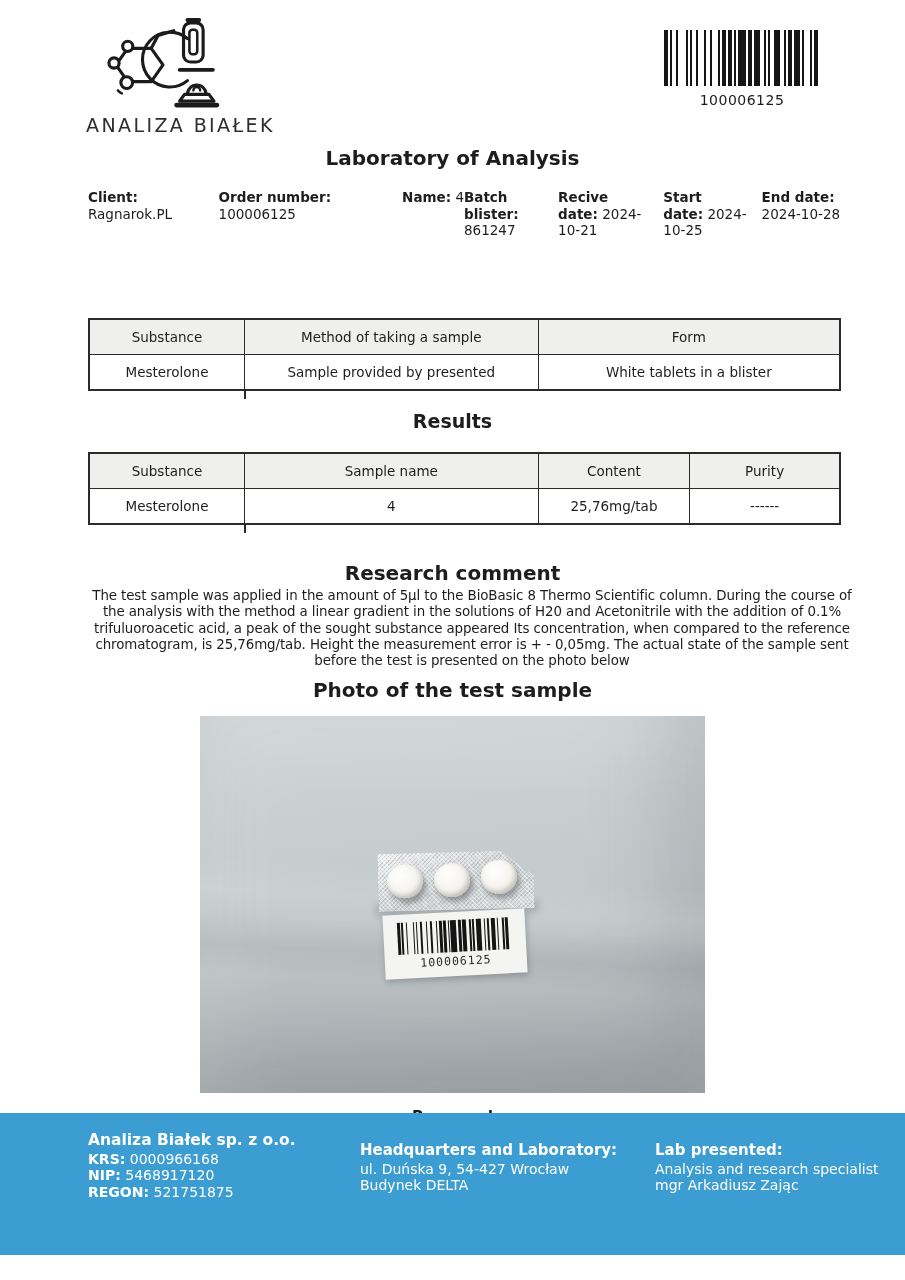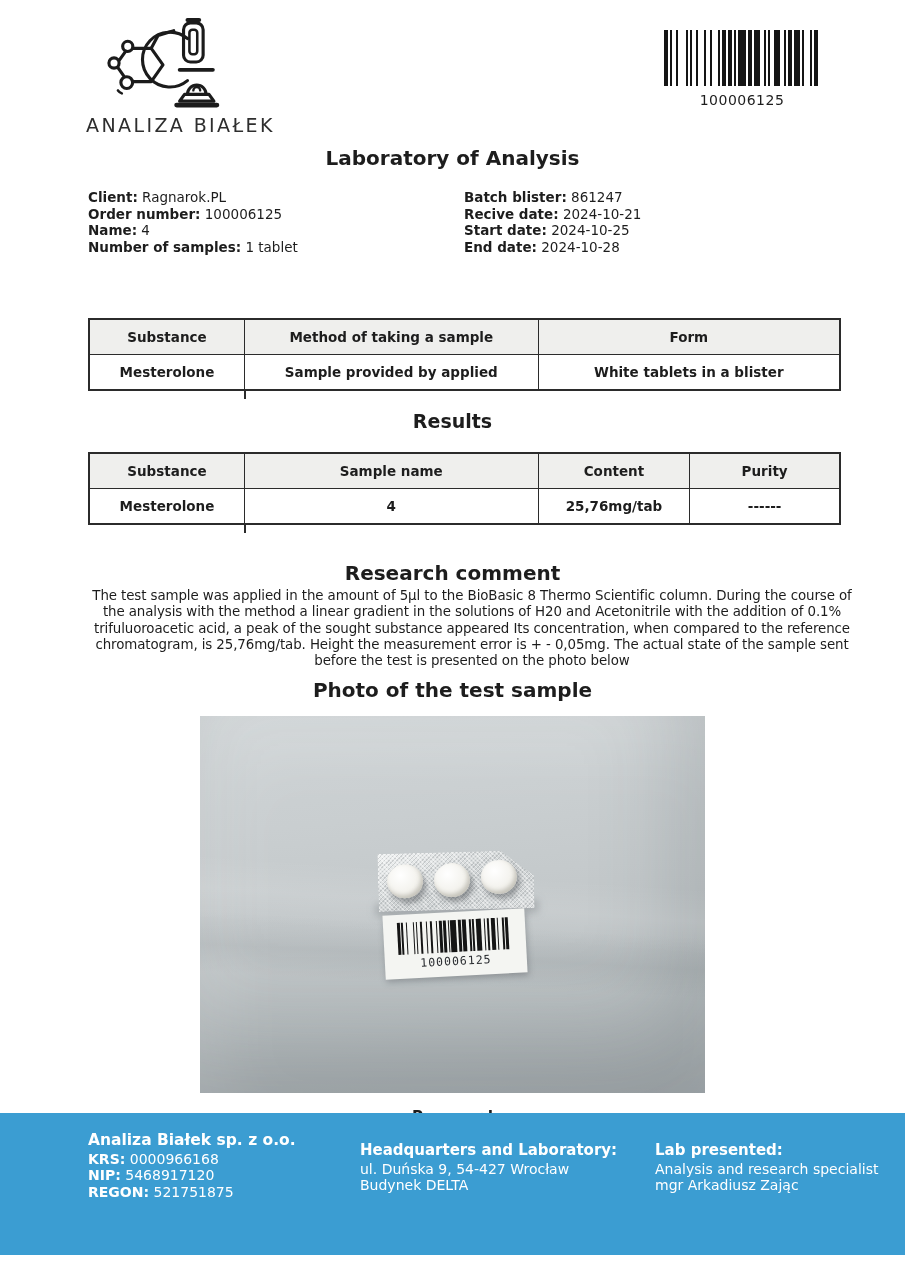--- a/index.html
+++ b/index.html
@@ -22,29 +22,29 @@
   .hdr-barcode-wrap{position:absolute;left:664px;top:30px;width:156px;text-align:center;}
   .barcode{display:flex;align-items:stretch;}
   .barcode span{display:block;height:100%;}
   .hdr-barcode{width:156px;height:56px;margin:0 auto;}
   .hdr-barcode-num{margin-top:6px;font-size:14px;letter-spacing:.5px;color:#1d1d1d;}
   
   .main-title{position:absolute;left:0;top:146px;width:100%;text-align:center;font-size:20px;font-weight:bold;}
   .section-heading{position:absolute;left:0;width:100%;text-align:center;font-size:19px;font-weight:bold;}
   
   .info{position:absolute;left:88px;top:189px;width:766px;display:flex;}
-  .info-col{display:flex;flex-direction:column;gap:0;}
+  .info-col{display:flex;flex-direction:row;gap:0;}
   .info-col.left{width:376px;}
   .info-col.right{flex:1;}
   .info-line{font-size:13.5px;line-height:16.6px;}
   .info-line b{font-weight:bold;}
   .info-line .val{font-weight:normal;}
   
   .doc-table{position:absolute;left:88px;width:753px;border-collapse:collapse;font-size:13.5px;color:#1d1d1d;}
-  .doc-table th,.doc-table td{border:1.5px solid var(--border);height:34px;text-align:center;font-weight:bold;padding:0 4px;margin-left:16px;}
+  .doc-table th,.doc-table td{border:1.5px solid var(--border);height:34px;text-align:center;font-weight:normal;padding:0 4px;margin-left:16px;}
   .doc-table{border:2px solid var(--border);}
   .doc-table thead th{background:var(--thead-bg);}
   .artifact{position:absolute;width:1.5px;height:9px;background:var(--border);}
   
   .comment{position:absolute;left:88px;top:588px;width:768px;font-size:13.4px;line-height:16.3px;letter-spacing:-0.1px;color:#1c1c1c;text-align:center;}
   
   .photo{
     position:absolute;left:200px;top:716px;width:505px;height:377px;overflow:hidden;
     background:linear-gradient(174deg,#ced3d5 0%,#c9ced0 28%,#c3c8ca 52%,#b8bec0 76%,#a7adb0 100%);
     box-shadow:inset -30px -60px 90px rgba(70,78,84,.20),inset 25px 35px 70px rgba(255,255,255,.18);
@@ -182,21 +182,20 @@
     <div class="hdr-barcode-num">100006125</div>
   </div>
 
   <div class="main-title">Laboratory of Analysis</div>
 
   <div class="info">
     <div class="info-col left">
       <div class="info-line"><b>Client:</b> <span class="val">Ragnarok.PL</span></div>
       <div class="info-line"><b>Order number:</b> <span class="val">100006125</span></div>
       <div class="info-line"><b>Name:</b>&nbsp;<span class="val">4</span></div>
-      <div class="info-line"><b>Number of samples:</b> <span class="val">1 tablet</span></div>
     </div>
     <div class="info-col right">
       <div class="info-line"><b>Batch blister:</b> <span class="val">861247</span></div>
       <div class="info-line"><b>Recive date:</b>&nbsp;<span class="val">2024-10-21</span></div>
       <div class="info-line"><b>Start date:</b>&nbsp;<span class="val">2024-10-25</span></div>
       <div class="info-line"><b>End date:</b> <span class="val">2024-10-28</span></div>
     </div>
   </div>
 
   <table class="doc-table" style="top:318px;">
@@ -208,21 +207,21 @@
     <thead>
       <tr>
         <th>Substance</th>
         <th>Method of taking a sample</th>
         <th>Form</th>
       </tr>
     </thead>
     <tbody>
       <tr>
         <td>Mesterolone</td>
-        <td>Sample provided by applied</td>
+        <td>Sample provided by presented</td>
         <td>White tablets in a blister</td>
       </tr>
     </tbody>
   </table>
   <div class="artifact" style="left:244px;top:390px;"></div>
 
   <div class="section-heading" style="top:410px;">Results</div>
   <table class="doc-table" style="top:452px;">
     <colgroup>
         <col style="width:20.7%">

